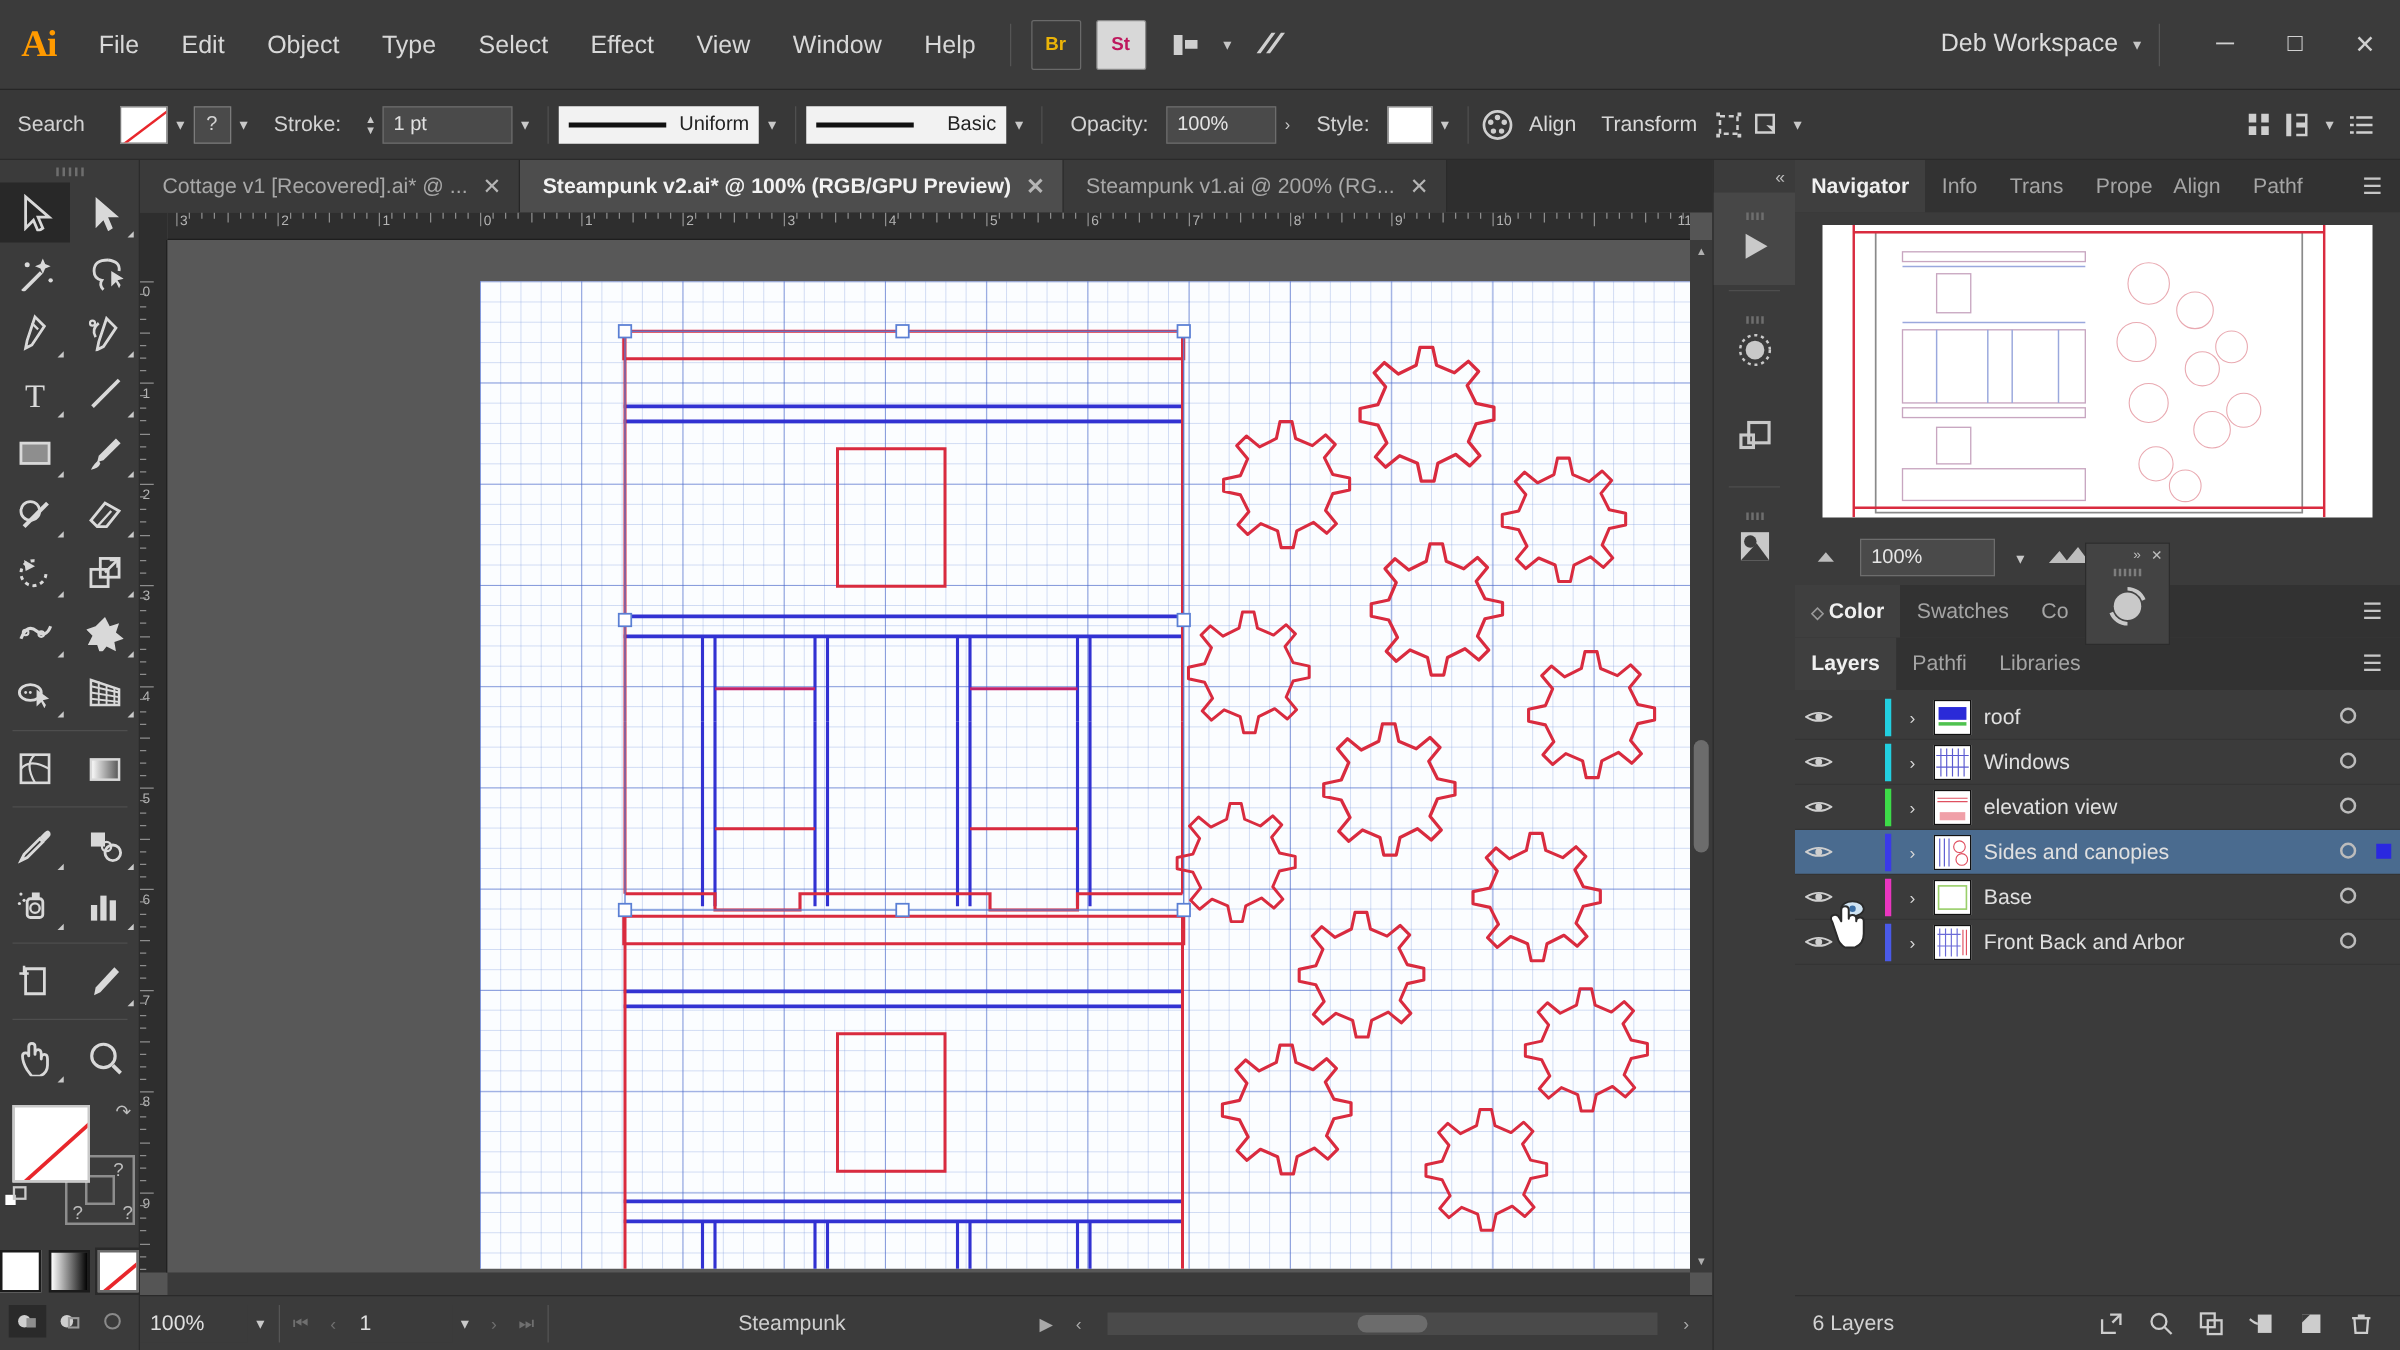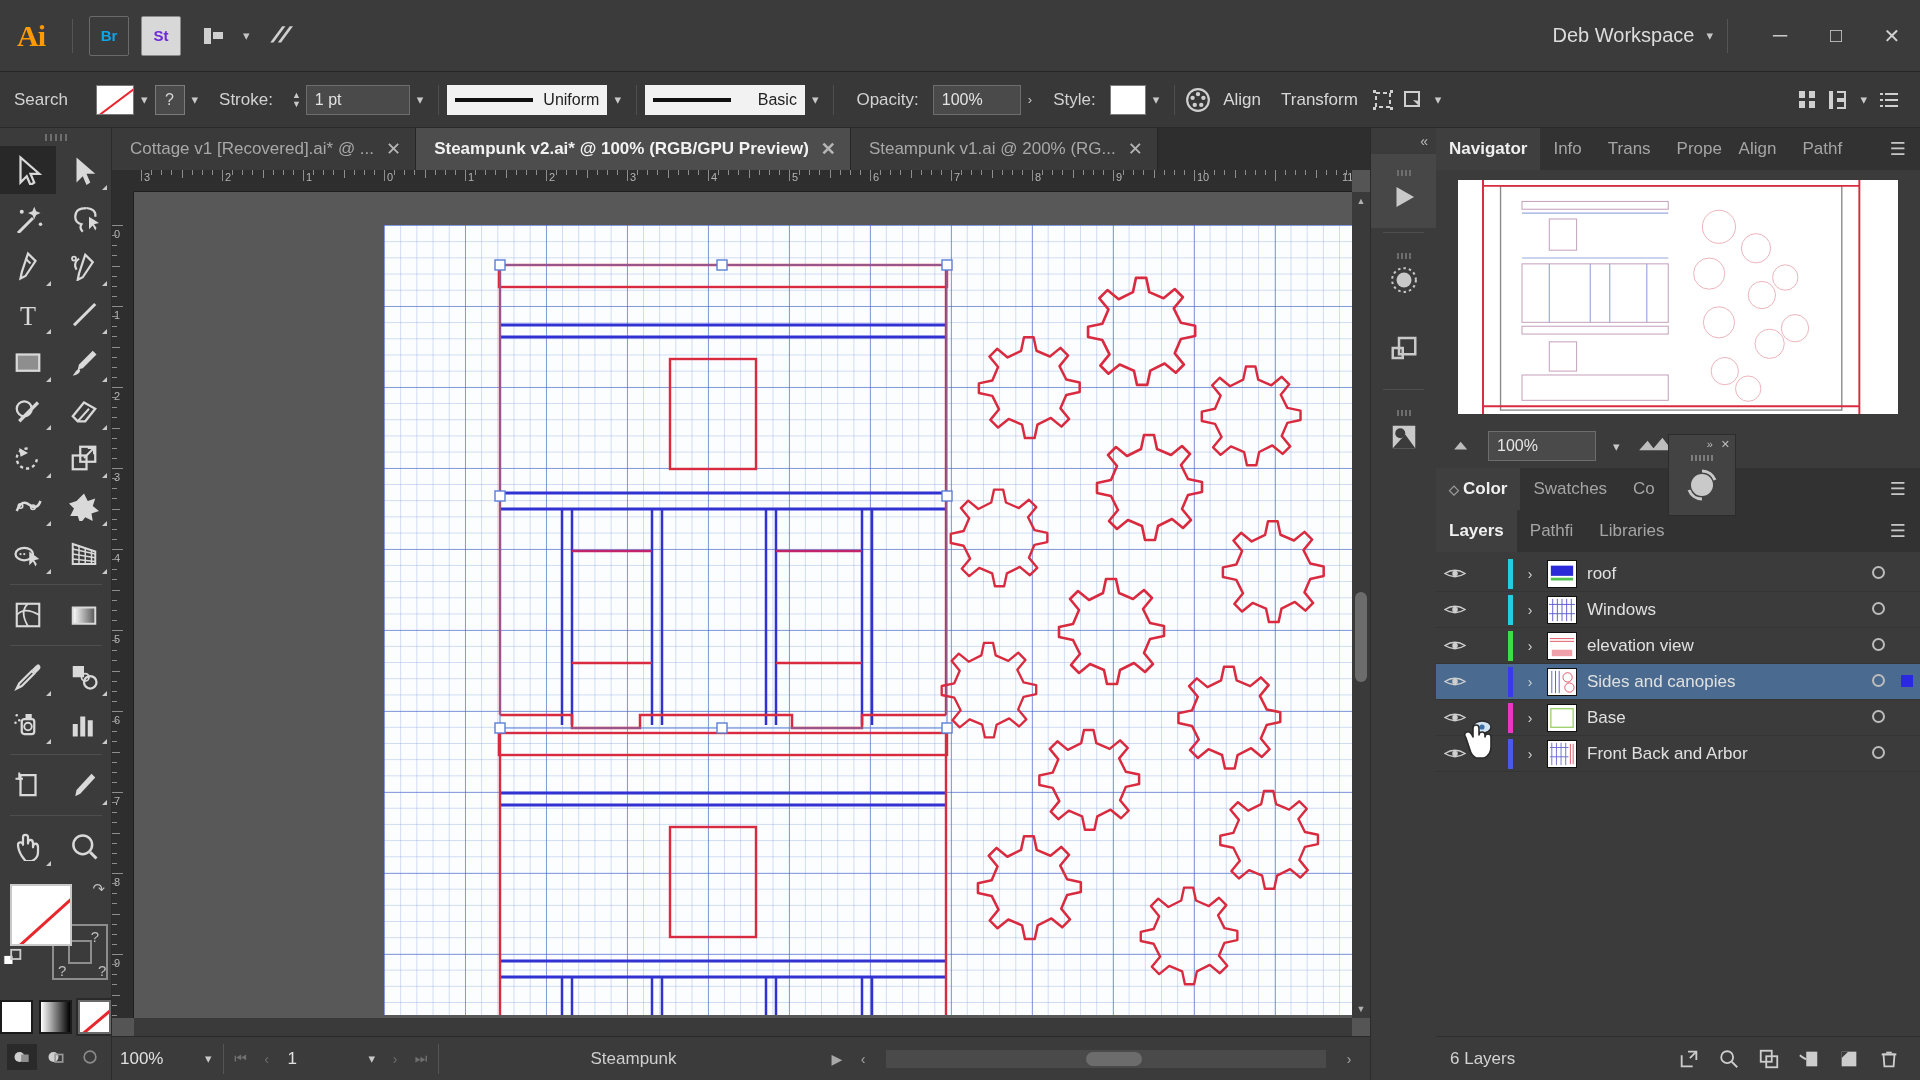--- a/index.html
+++ b/index.html
@@ -31,22 +31,22 @@
   .menu-item {
     padding: 0 17px; height: 72px; line-height: 72px;
     font-size: 20px; color: #d8d8d8; cursor: default; white-space: nowrap;
   }
   .menubar-sep { width: 1px; height: 34px; background: #555; margin: 0 10px; }
   .mb-icon {
     width: 40px; height: 40px; margin: 0 6px;
     display: flex; align-items: center; justify-content: center;
     font-size: 15px; color: #9d9d9d;
   }
-  .mb-icon.boxed { border: 1px solid #8a8a8a; background: #d8d8d8; color: #6d28d9; font-weight: bold; border-radius: 2px; }
-  .mb-icon.boxed.dim { background: #3b3b3b; color: #0ea5e9; border-color: #6a6a6a; }
+  .mb-icon.boxed { border: 1px solid #8a8a8a; background: #d8d8d8; color: #be185d; font-weight: bold; border-radius: 2px; }
+  .mb-icon.boxed.dim { background: #3b3b3b; color: #eab308; border-color: #6a6a6a; }
   .arrange-icon { display:flex; gap:2px; align-items:center; }
   .arrange-icon i { display:block; background:#cfcfcf; }
   .ws-name {
     font-size: 20px; color: #dcdcdc; padding: 0 8px 0 14px; white-space: nowrap;
   }
   .chev { font-size: 13px; color: #c5c5c5; padding: 0 4px; }
   .stock-search {
     width: 290px; height: 36px; background: #2b2b2b; border: 1px solid #555;
     display: flex; align-items: center; padding: 0 10px; border-radius: 2px; margin-left: 12px;
   }
@@ -297,20 +297,31 @@
 
   .cursor-hand { position:absolute; left: 1458px; top: 718px; z-index: 60; pointer-events:none; }
 </style>
 </head>
 <body>
 
 <div id="app">
 
   <div class="menubar">
     <div class="ai-logo">Ai</div>
+    <div id="menu-items" style="display:flex;">
+        <div class="menu-item">File</div>
+        <div class="menu-item">Edit</div>
+        <div class="menu-item">Object</div>
+        <div class="menu-item">Type</div>
+        <div class="menu-item">Select</div>
+        <div class="menu-item">Effect</div>
+        <div class="menu-item">View</div>
+        <div class="menu-item">Window</div>
+        <div class="menu-item">Help</div>
+      </div>
     <div class="menubar-sep"></div>
     <div class="mb-icon boxed dim">Br</div>
     <div class="mb-icon boxed">St</div>
     <div class="mb-icon">
       <span class="arrange-icon">
           <i style="width:7px;height:16px"></i>
           <i style="width:10px;height:7px"></i>
         </span>
     </div>
     <div class="chev">▾</div>

